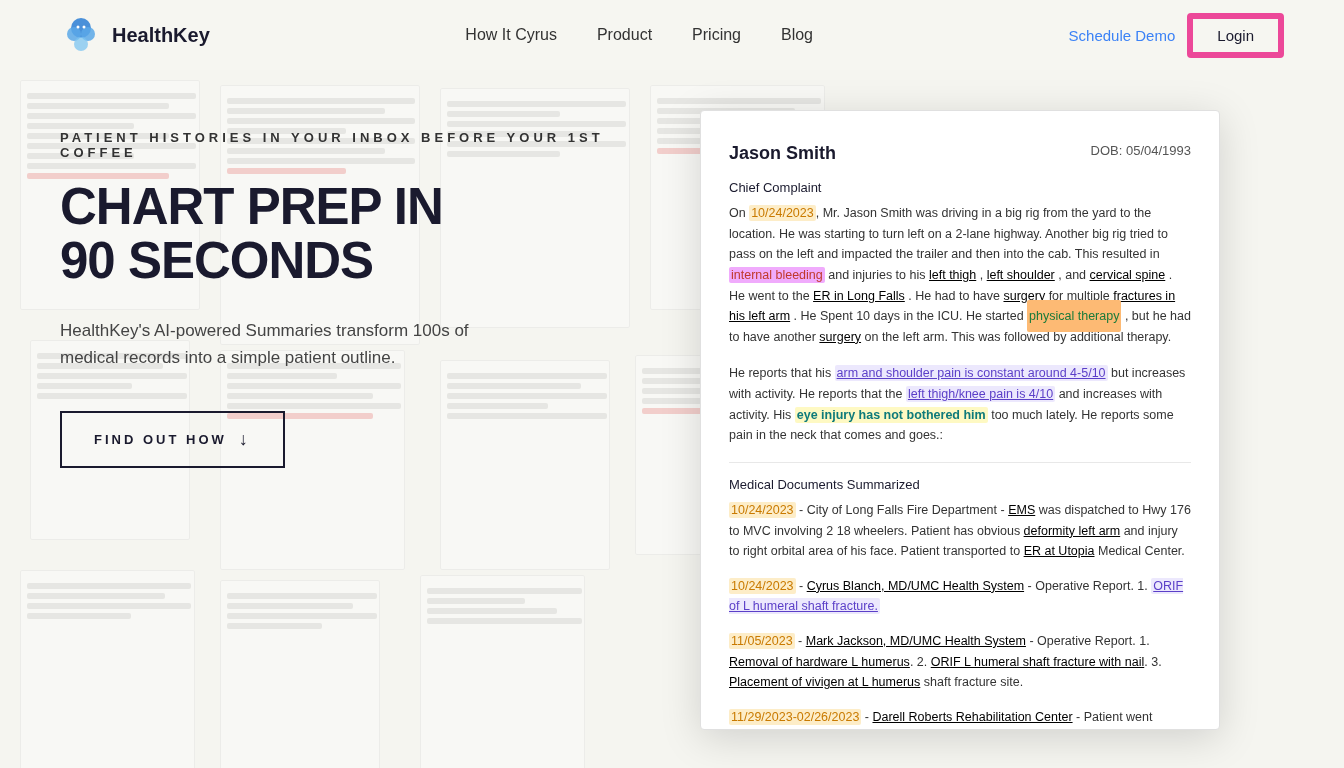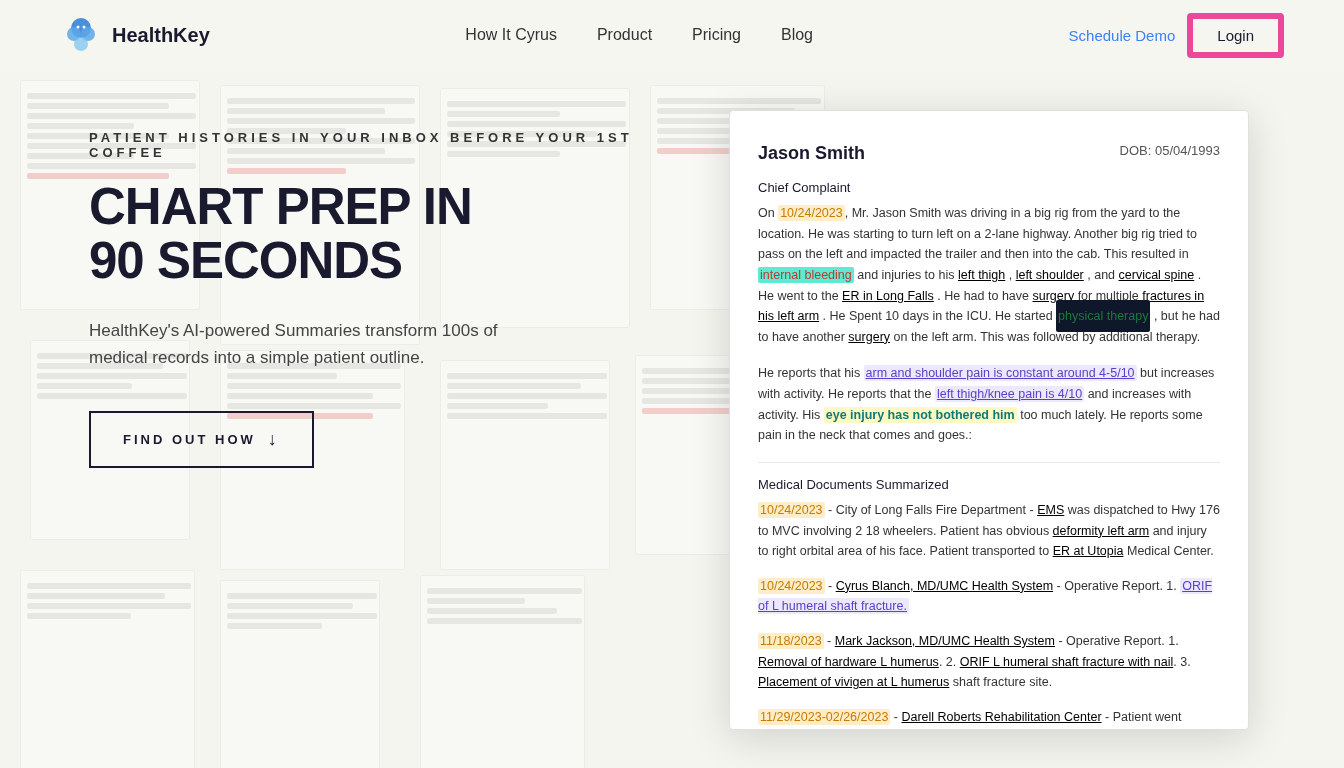--- a/index.html
+++ b/index.html
@@ -96,21 +96,20 @@
       position: relative;
       z-index: 5;
       display: flex;
       align-items: flex-start;
       padding: 40px 60px 0 60px;
       gap: 60px;
     }
     .hero-left {
       flex: 0 0 580px;
       padding-top: 20px;
-      margin-left: 29px;
     }
     .hero-subtitle {
       font-size: 13px;
       letter-spacing: 4px;
       font-weight: 600;
       color: #333;
       margin-bottom: 20px;
       text-transform: uppercase;
     }
     .hero-title {
@@ -192,27 +191,27 @@
       background: #fdedc8;
       color: #c97a00;
       border-radius: 2px;
       padding: 1px 2px;
     }
     .highlight-blue {
       color: #000000;
       text-decoration: underline;
     }
     .highlight-pink {
-      background: #5eead4;
+      background: #f0abfc;
       color: #c0392b;
       border-radius: 2px;
       padding: 1px 2px;
     }
     .highlight-green {
-      background: #0f172a;
+      background: #fdba74;
       color: #1a7a3a;
       border-radius: 2px;
       padding: 9px 2px;
     }
     .highlight-purple {
       background: #ece8fd;
       color: #5b3fc8;
       border-radius: 2px;
       padding: 1px 2px;
       text-decoration: underline;
@@ -397,21 +396,21 @@
       </div>
 
       <div class="medical-entry">
         <div class="medical-entry-text">
           <span class="highlight-orange">10/24/2023</span> - <span class="highlight-blue">Cyrus Blanch, MD/UMC Health System</span> - Operative Report. 1. <span class="highlight-purple">ORIF of L humeral shaft fracture.</span>
         </div>
       </div>
 
       <div class="medical-entry">
         <div class="medical-entry-text">
-          <span class="highlight-orange">11/18/2023</span> - <span class="highlight-blue">Mark Jackson, MD/UMC Health System</span> - Operative Report. 1. <span class="highlight-blue">Removal of hardware L humerus</span>. 2. <span class="highlight-blue">ORIF L humeral shaft fracture with nail</span>. 3. <span class="highlight-blue">Placement of vivigen at L humerus</span> shaft fracture site.
+          <span class="highlight-orange">11/05/2023</span> - <span class="highlight-blue">Mark Jackson, MD/UMC Health System</span> - Operative Report. 1. <span class="highlight-blue">Removal of hardware L humerus</span>. 2. <span class="highlight-blue">ORIF L humeral shaft fracture with nail</span>. 3. <span class="highlight-blue">Placement of vivigen at L humerus</span> shaft fracture site.
         </div>
       </div>
 
       <div class="medical-entry">
         <div class="medical-entry-text">
           <span class="highlight-orange">11/29/2023-02/26/2023</span> - <span class="highlight-blue">Darell Roberts Rehabilitation Center</span> - Patient went through <span class="highlight-blue">27 visits of physical therapy</span> including active and passive therapy to left upper extremity.
         </div>
       </div>
 
     </div>

